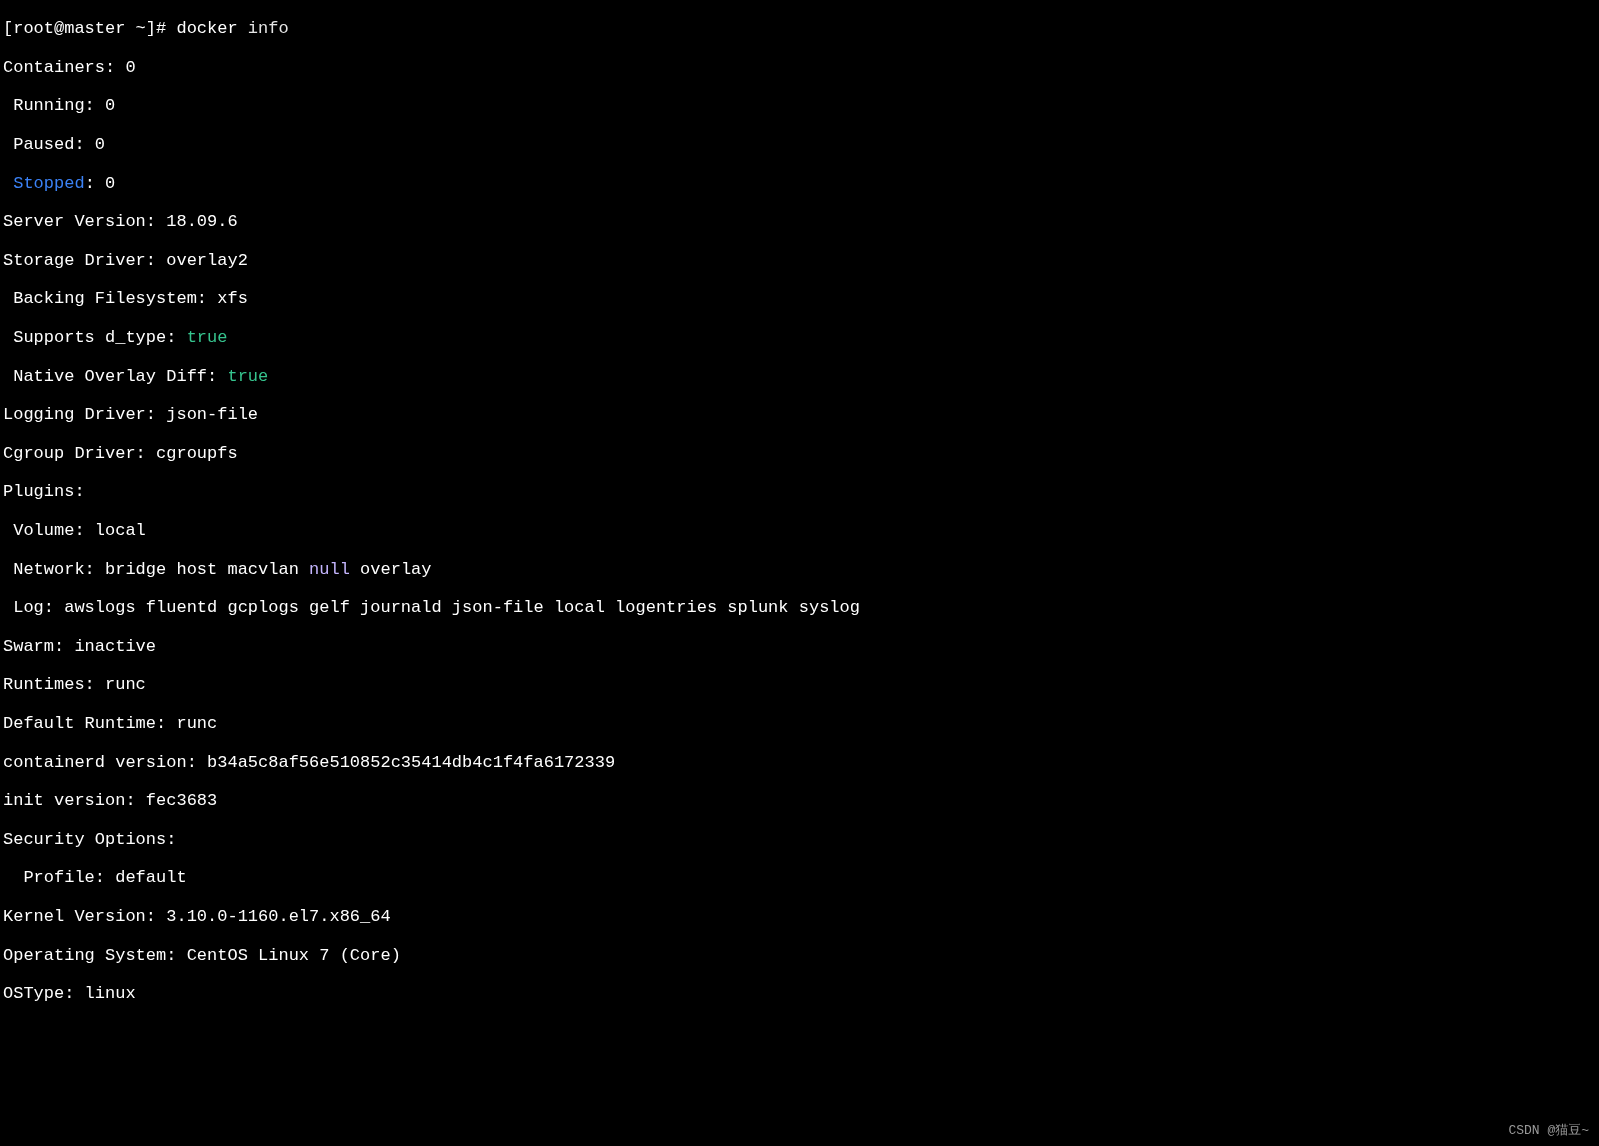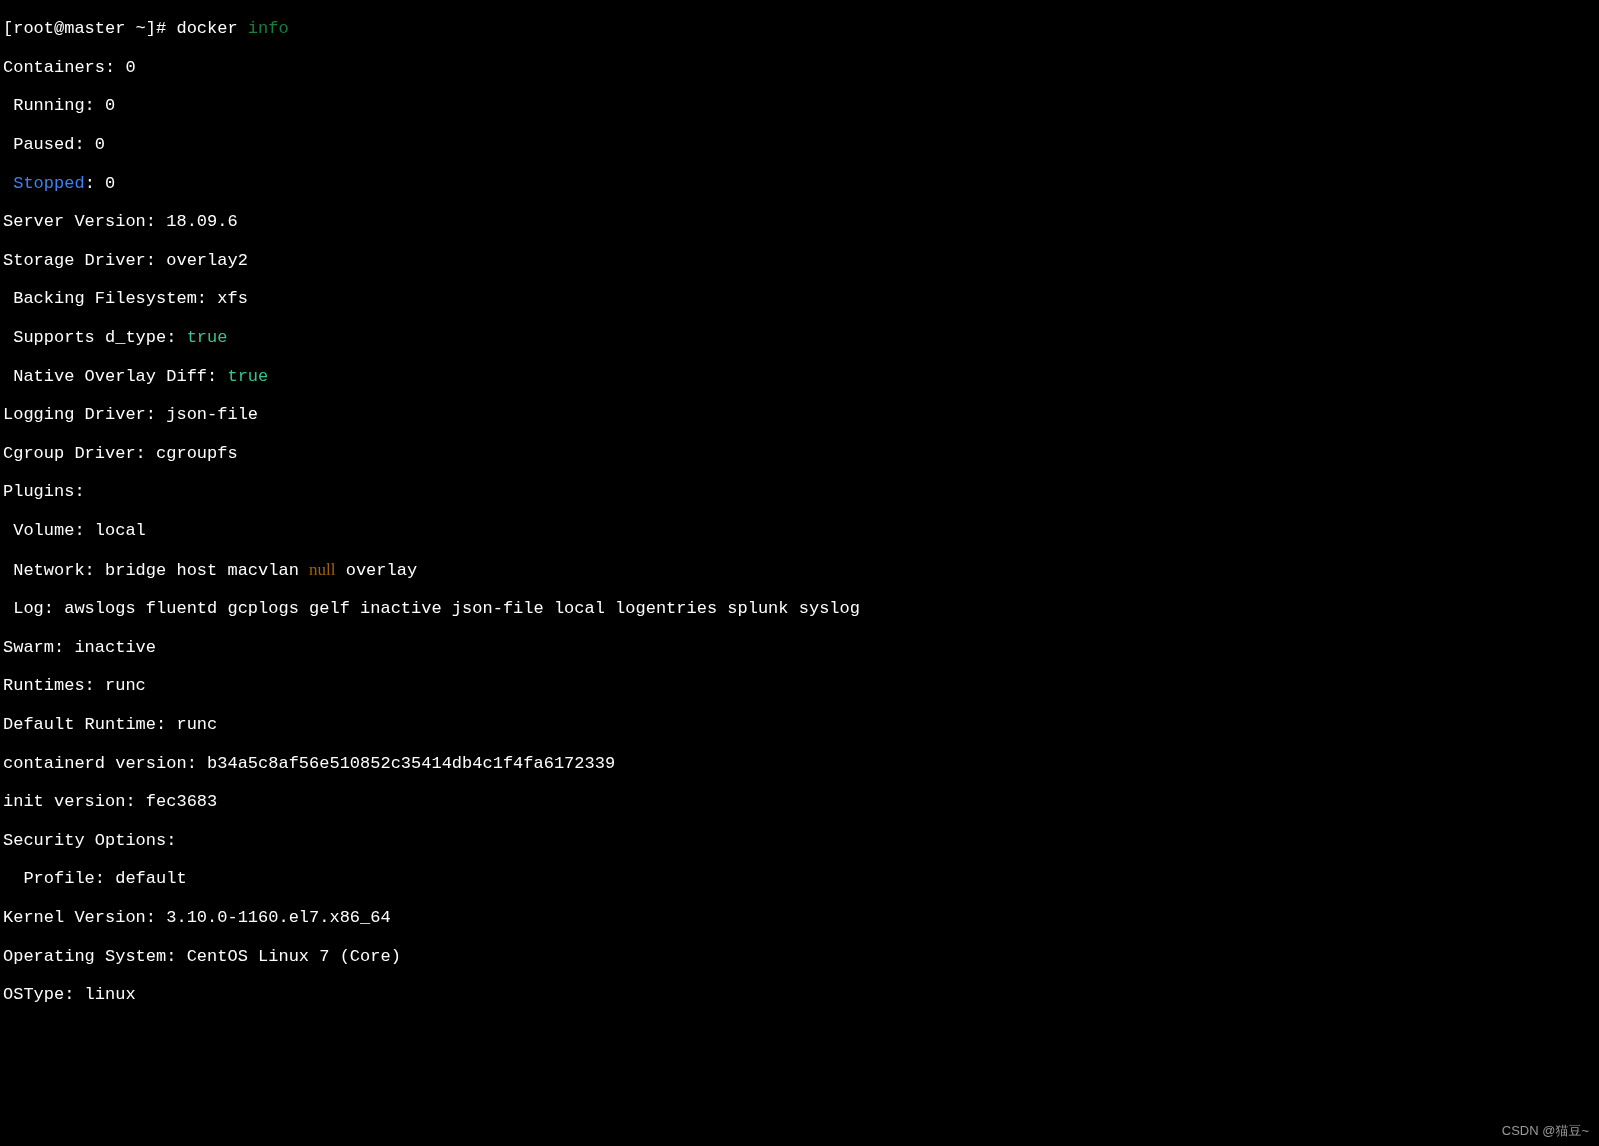--- a/index.html
+++ b/index.html
@@ -8,30 +8,30 @@
     color:#fff;
     font-family:"Courier New",Courier,monospace;
     font-size:17px;
     line-height:19.3px;
     width:1599px;
     height:1146px;
     overflow:hidden;
     position:relative;
   }
   .term { padding:0 3px 0 3px; white-space:pre; }
-  .cyan  { color:#15803d; }
+  .cyan  { color:#e5e5e5; }
   .green { color:#36c48e; }
   .yellow{ color:#3b82f6; }
-  .magenta{ color:#a16207;font-family:Liberation Serif, serif; }
+  .magenta{ color:#c4b5fd; }
   .watermark{
     position:absolute;
     right:10px; bottom:6px;
     color:#9a9a9a;
     font-size:13px;
-    font-family:Liberation Sans, sans-serif;
+    font-family:Liberation Mono, monospace;
   }
 </style>
 </head>
 <body>
 
 <div class="term">
 <div><span>[root@master ~]# </span><span>docker </span><span class="cyan">info</span></div>
 <div>Containers: 0</div>
 <div> Running: 0</div>
 <div> Paused: 0</div>
@@ -39,21 +39,21 @@
 <div>Server Version: 18.09.6</div>
 <div>Storage Driver: overlay2</div>
 <div> Backing Filesystem: xfs</div>
 <div><span> Supports d_type: </span><span class="green">true</span></div>
 <div><span> Native Overlay Diff: </span><span class="green">true</span></div>
 <div>Logging Driver: json-file</div>
 <div>Cgroup Driver: cgroupfs</div>
 <div>Plugins:</div>
 <div> Volume: local</div>
 <div><span> Network: bridge host macvlan </span><span class="magenta">null</span><span> overlay</span></div>
-<div> Log: awslogs fluentd gcplogs gelf inactive json-file local logentries splunk syslog</div>
+<div> Log: awslogs fluentd gcplogs gelf journald json-file local logentries splunk syslog</div>
 <div>Swarm: inactive</div>
 <div>Runtimes: runc</div>
 <div>Default Runtime: runc</div>
 <div>containerd version: b34a5c8af56e510852c35414db4c1f4fa6172339</div>
 <div>init version: fec3683</div>
 <div>Security Options:</div>
 <div>  Profile: default</div>
 <div>Kernel Version: 3.10.0-1160.el7.x86_64</div>
 <div>Operating System: CentOS Linux 7 (Core)</div>
 <div>OSType: linux</div>

